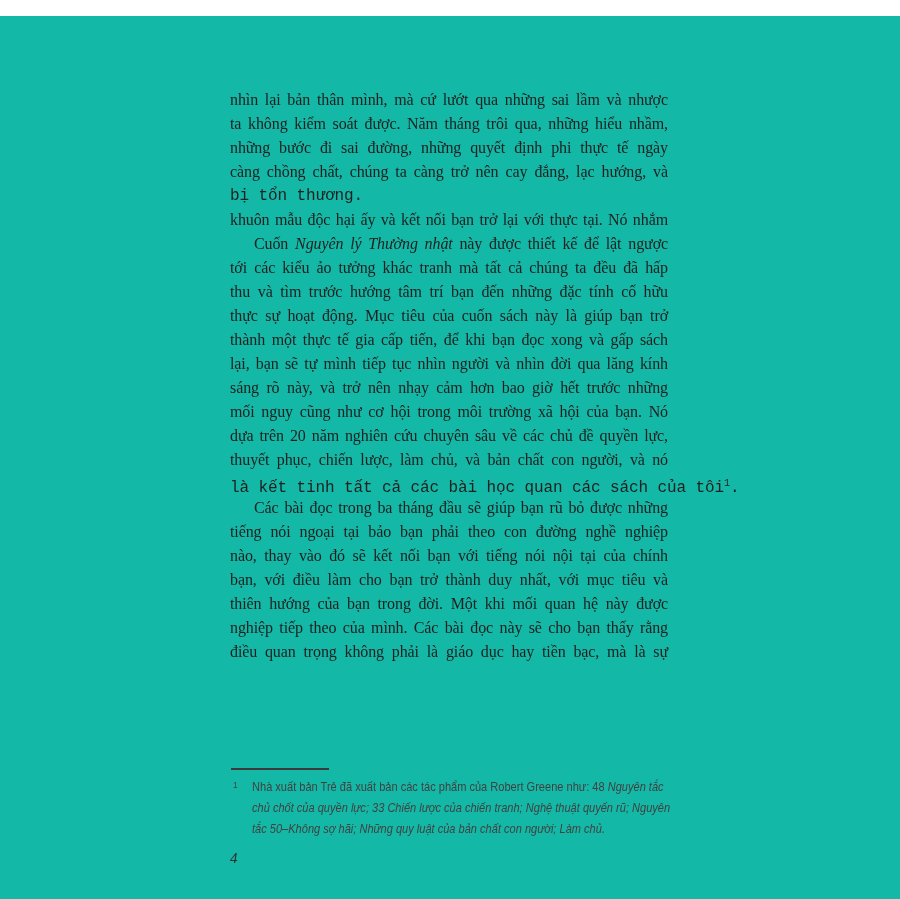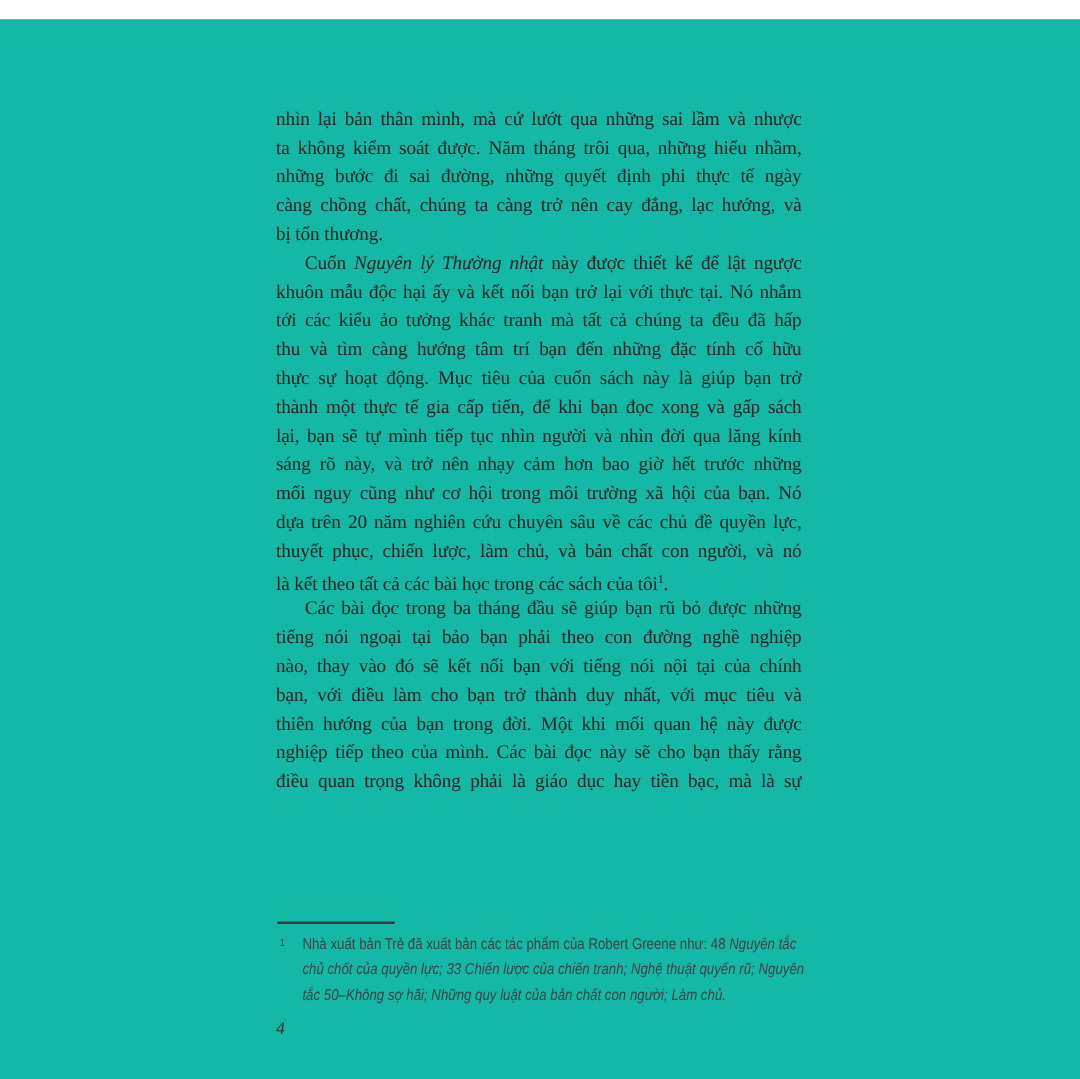--- a/index.html
+++ b/index.html
@@ -24,20 +24,21 @@
   }
   .line {
     height: 24px;
     white-space: nowrap;
     text-align: justify;
     text-align-last: justify;
   }
   .line.last {
     text-align: left;
     text-align-last: left;
+    font-family: Liberation Mono, monospace;
   }
   .line.indent { padding-left: 24px; }
   .i { font-style: italic; }
   .sup {
     font-size: 10px;
     vertical-align: 6px;
   }
   .footnote {
     position: absolute;
     left: 230px;
@@ -88,32 +89,32 @@
 
   <div class="text-block">
       <div>
         <div class="line"><span>nhìn lại bản thân mình, mà cứ lướt qua những sai lầm và nhược</span></div>
         <div class="line"><span>ta không kiểm soát được. Năm tháng trôi qua, những hiểu nhầm,</span></div>
         <div class="line"><span>những bước đi sai đường, những quyết định phi thực tế ngày</span></div>
         <div class="line"><span>càng chồng chất, chúng ta càng trở nên cay đắng, lạc hướng, và</span></div>
         <div class="line last"><span>bị tổn thương.</span></div>
       </div>
       <div>
+        <div class="line"><span>khuôn mẫu độc hại ấy và kết nối bạn trở lại với thực tại. Nó nhắm</span></div>
         <div class="line indent"><span>Cuốn </span><span class="i">Nguyên lý Thường nhật</span><span> này được thiết kế để lật ngược</span></div>
-        <div class="line"><span>khuôn mẫu độc hại ấy và kết nối bạn trở lại với thực tại. Nó nhắm</span></div>
         <div class="line"><span>tới các kiểu ảo tưởng khác tranh mà tất cả chúng ta đều đã hấp</span></div>
-        <div class="line"><span>thu và tìm càng hướng tâm trí bạn đến những đặc tính cố hữu</span></div>
+        <div class="line"><span>thu và tìm trước hướng tâm trí bạn đến những đặc tính cố hữu</span></div>
         <div class="line"><span>thực sự hoạt động. Mục tiêu của cuốn sách này là giúp bạn trở</span></div>
         <div class="line"><span>thành một thực tế gia cấp tiến, để khi bạn đọc xong và gấp sách</span></div>
         <div class="line"><span>lại, bạn sẽ tự mình tiếp tục nhìn người và nhìn đời qua lăng kính</span></div>
         <div class="line"><span>sáng rõ này, và trở nên nhạy cảm hơn bao giờ hết trước những</span></div>
         <div class="line"><span>mối nguy cũng như cơ hội trong môi trường xã hội của bạn. Nó</span></div>
         <div class="line"><span>dựa trên 20 năm nghiên cứu chuyên sâu về các chủ đề quyền lực,</span></div>
         <div class="line"><span>thuyết phục, chiến lược, làm chủ, và bản chất con người, và nó</span></div>
-        <div class="line last"><span>là kết theo tất cả các bài học trong các sách của tôi</span><span class="sup">1</span><span>.</span></div>
+        <div class="line last"><span>là kết tinh tất cả các bài học quan các sách của tôi</span><span class="sup">1</span><span>.</span></div>
       </div>
       <div>
         <div class="line indent"><span>Các bài đọc trong ba tháng đầu sẽ giúp bạn rũ bỏ được những</span></div>
         <div class="line"><span>tiếng nói ngoại tại bảo bạn phải theo con đường nghề nghiệp</span></div>
         <div class="line"><span>nào, thay vào đó sẽ kết nối bạn với tiếng nói nội tại của chính</span></div>
         <div class="line"><span>bạn, với điều làm cho bạn trở thành duy nhất, với mục tiêu và</span></div>
         <div class="line"><span>thiên hướng của bạn trong đời. Một khi mối quan hệ này được</span></div>
         <div class="line"><span>nghiệp tiếp theo của mình. Các bài đọc này sẽ cho bạn thấy rằng</span></div>
         <div class="line"><span>điều quan trọng không phải là giáo dục hay tiền bạc, mà là sự</span></div>
       </div>

